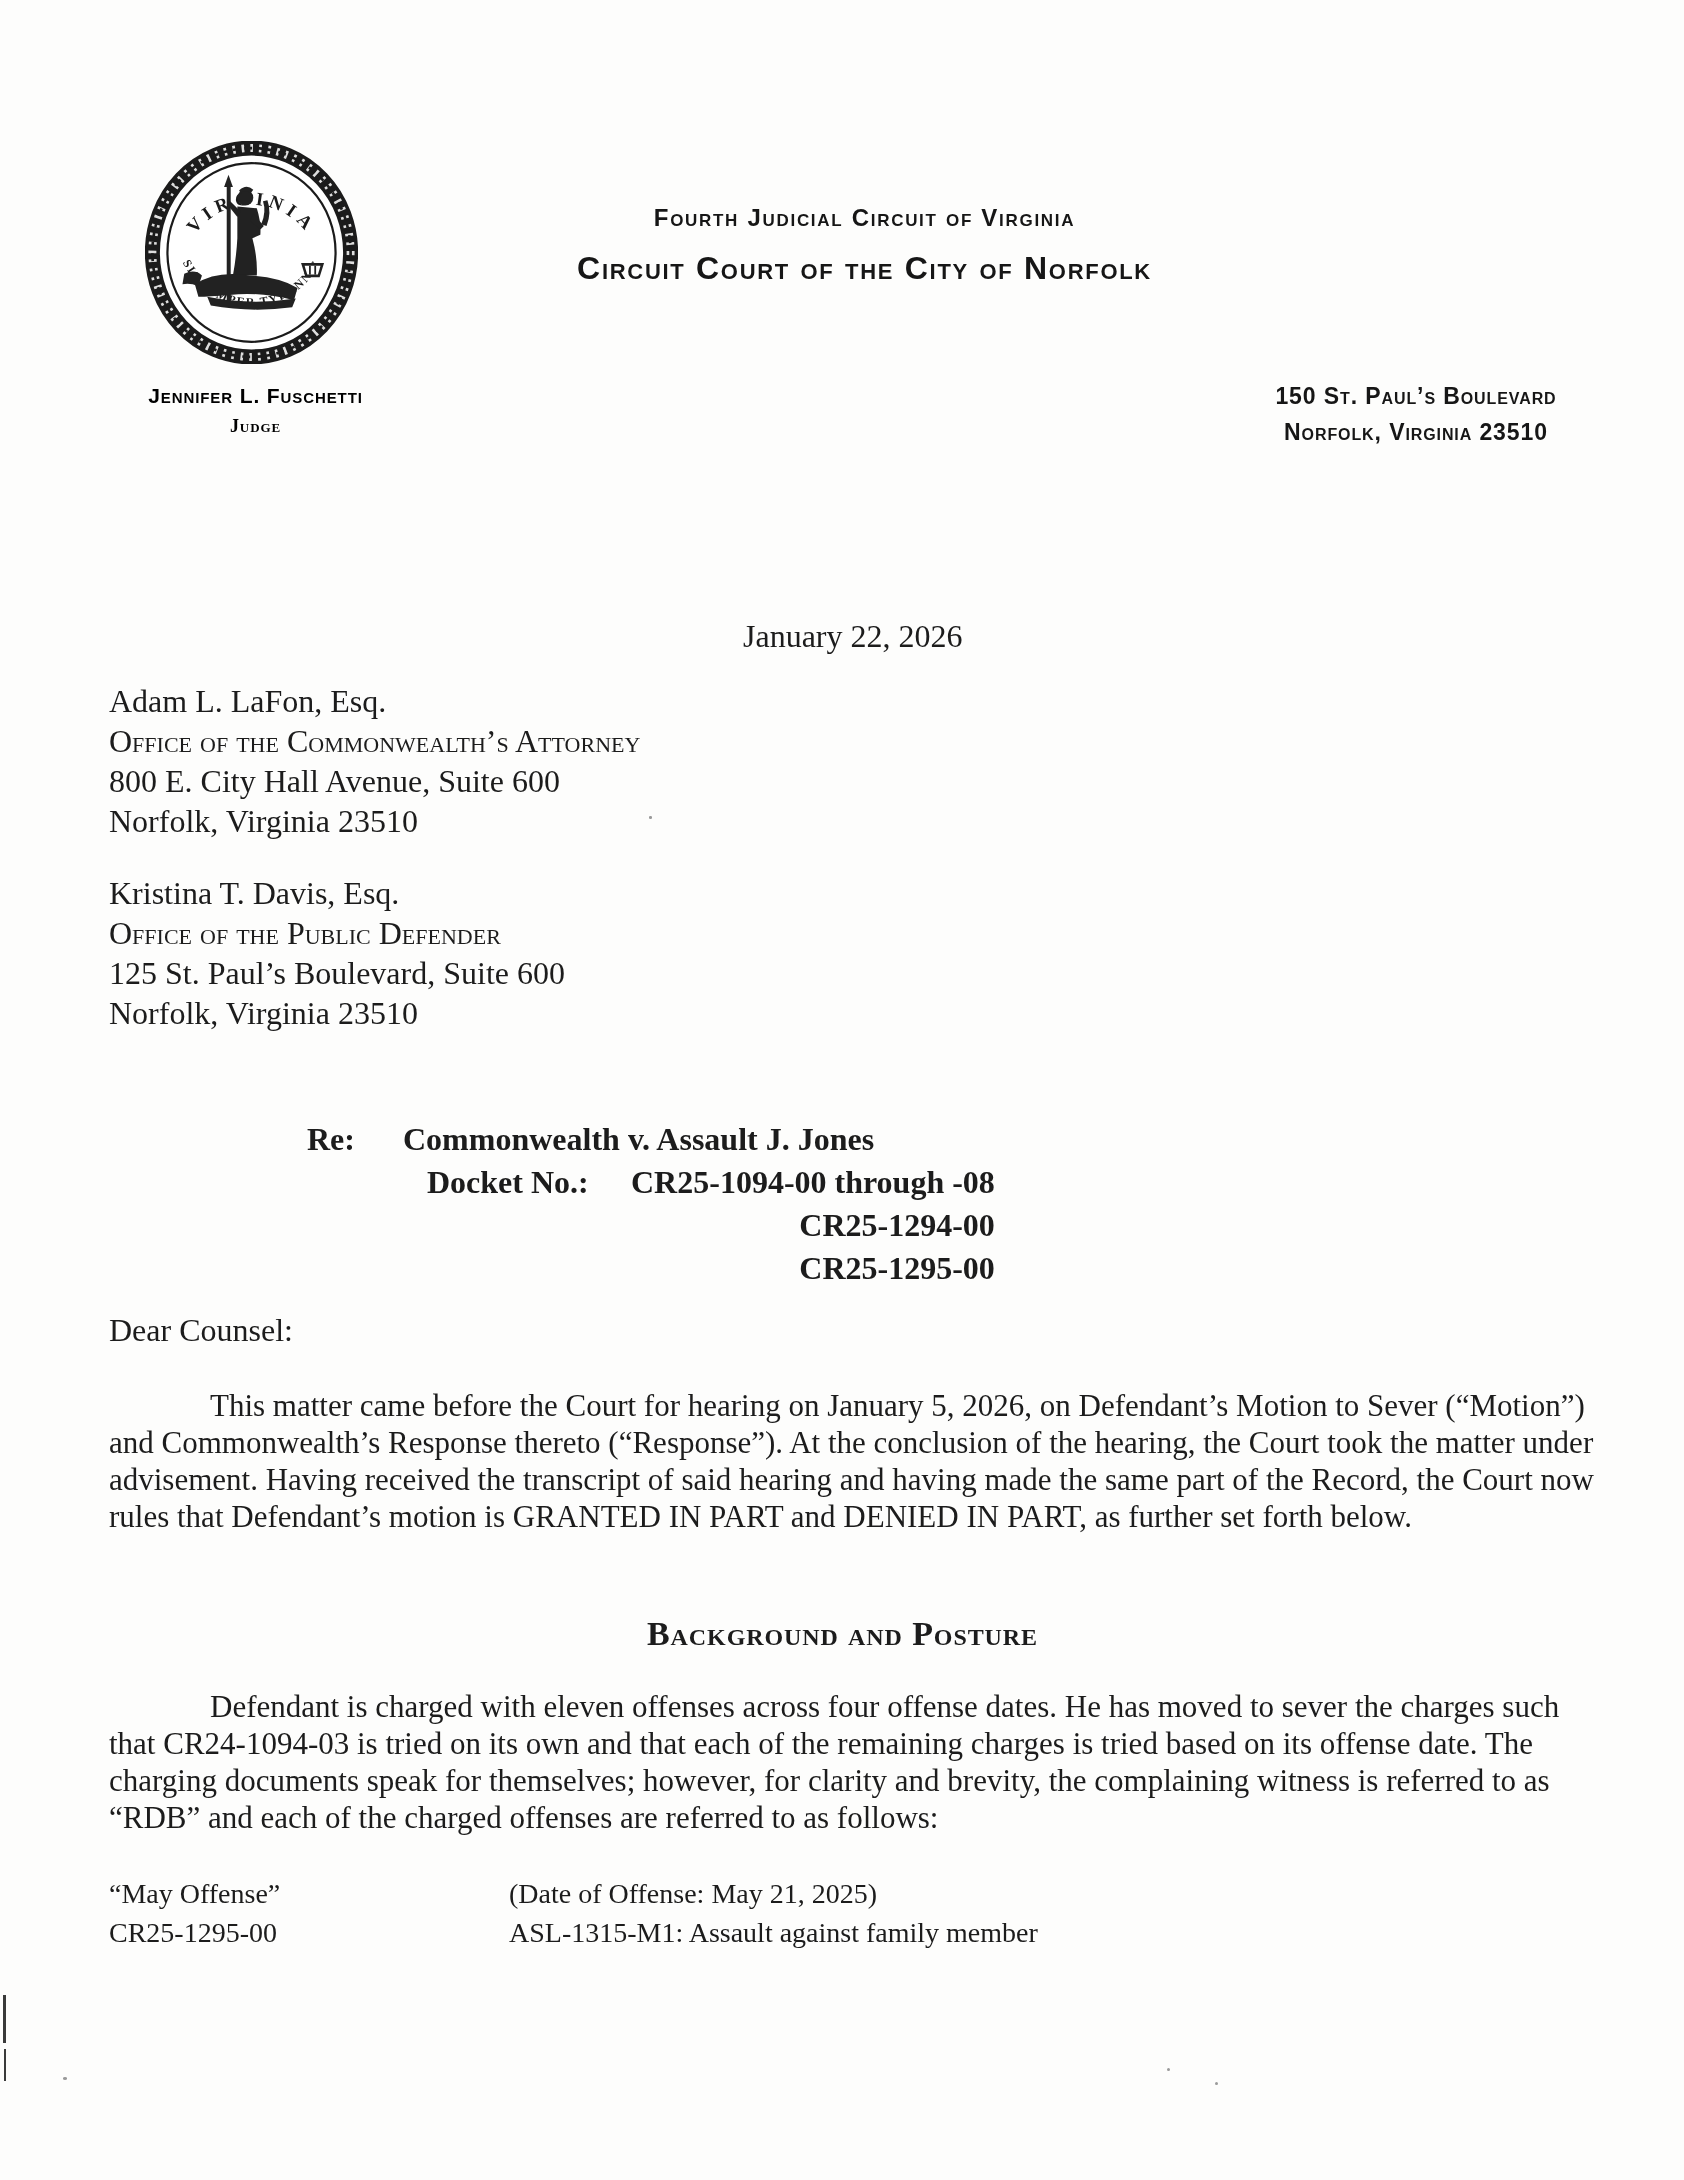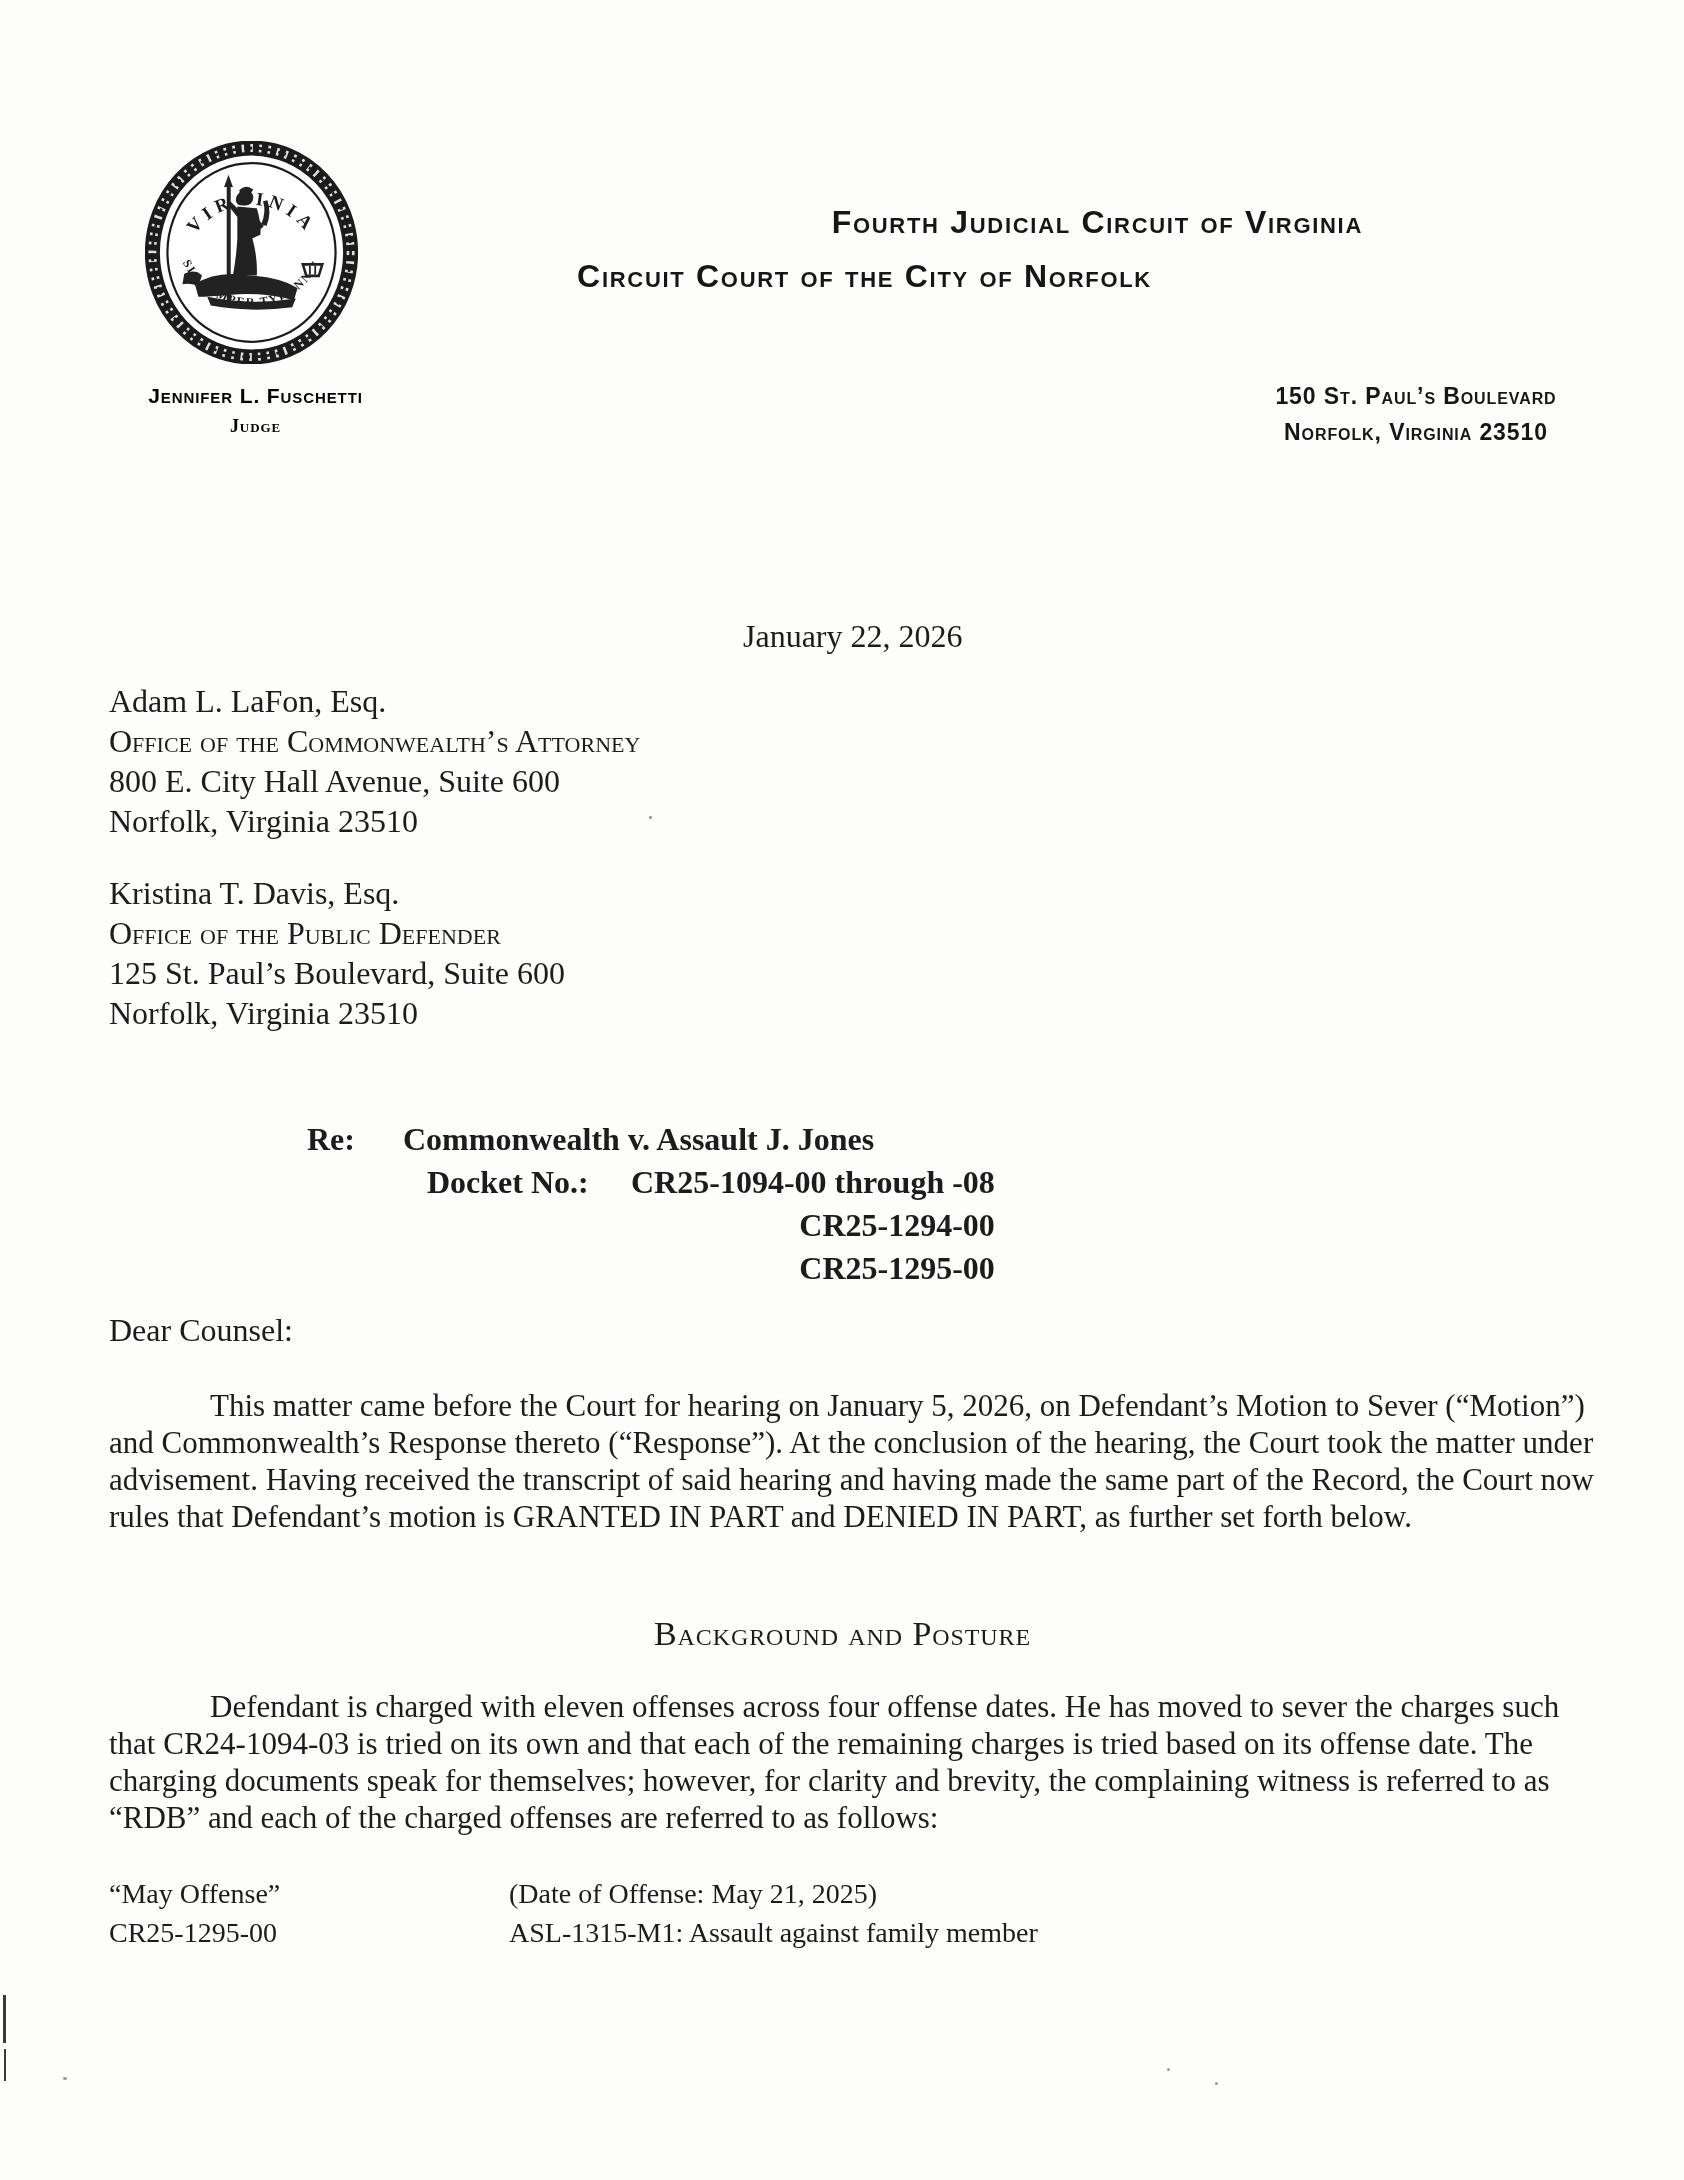--- a/index.html
+++ b/index.html
@@ -14,21 +14,21 @@
   
   .seal{position:absolute;left:145px;top:141px;width:213px;height:223px;}
   .lh-center{
     position:absolute;left:366px;top:206px;width:997px;
     text-align:center;
     font-family:"Liberation Sans", sans-serif;
     font-weight:bold;
     font-variant:small-caps;
     color:#161616;
   }
-  .lh-line1{font-size:32px;letter-spacing:1.7px;line-height:1;text-align:right;}
+  .lh-line1{font-size:24px;letter-spacing:1.7px;line-height:1;}
   .lh-line2{font-size:32px;letter-spacing:1.7px;line-height:1;margin-top:22px;}
   .judge-block{
     position:absolute;left:81px;top:385px;width:349px;
     text-align:center;
     font-family:"Liberation Sans", sans-serif;
     font-weight:bold;font-variant:small-caps;color:#000000;
   }
   .judge-name{font-size:21px;letter-spacing:0.9px;line-height:1;}
   .judge-title{font-size:18px;letter-spacing:0.9px;line-height:1;margin-top:11px;font-family:Liberation Serif, serif;}
   .court-address{
@@ -58,21 +58,21 @@
   .body-par{
     position:absolute;left:109px;width:1492px;
     font-size:31px;line-height:37px;
     text-indent:101px;text-align:left;
   }
   .par1{top:1387px;}
   .par2{top:1688px;}
   .section-heading{
     position:absolute;left:0;top:1615px;width:1685px;
     text-align:center;
-    font-size:34px;font-weight:normal;font-variant:small-caps;
+    font-size:34px;font-weight:bold;font-variant:small-caps;
     letter-spacing:0.9px;
   }
   .offense-table{
     position:absolute;left:109px;top:1874px;width:1448px;
     font-size:28px;line-height:39px;
     display:flex;
   }
   .offense-col1{width:400px;flex:0 0 400px;}
   .offense-col2{flex:1;}
   

